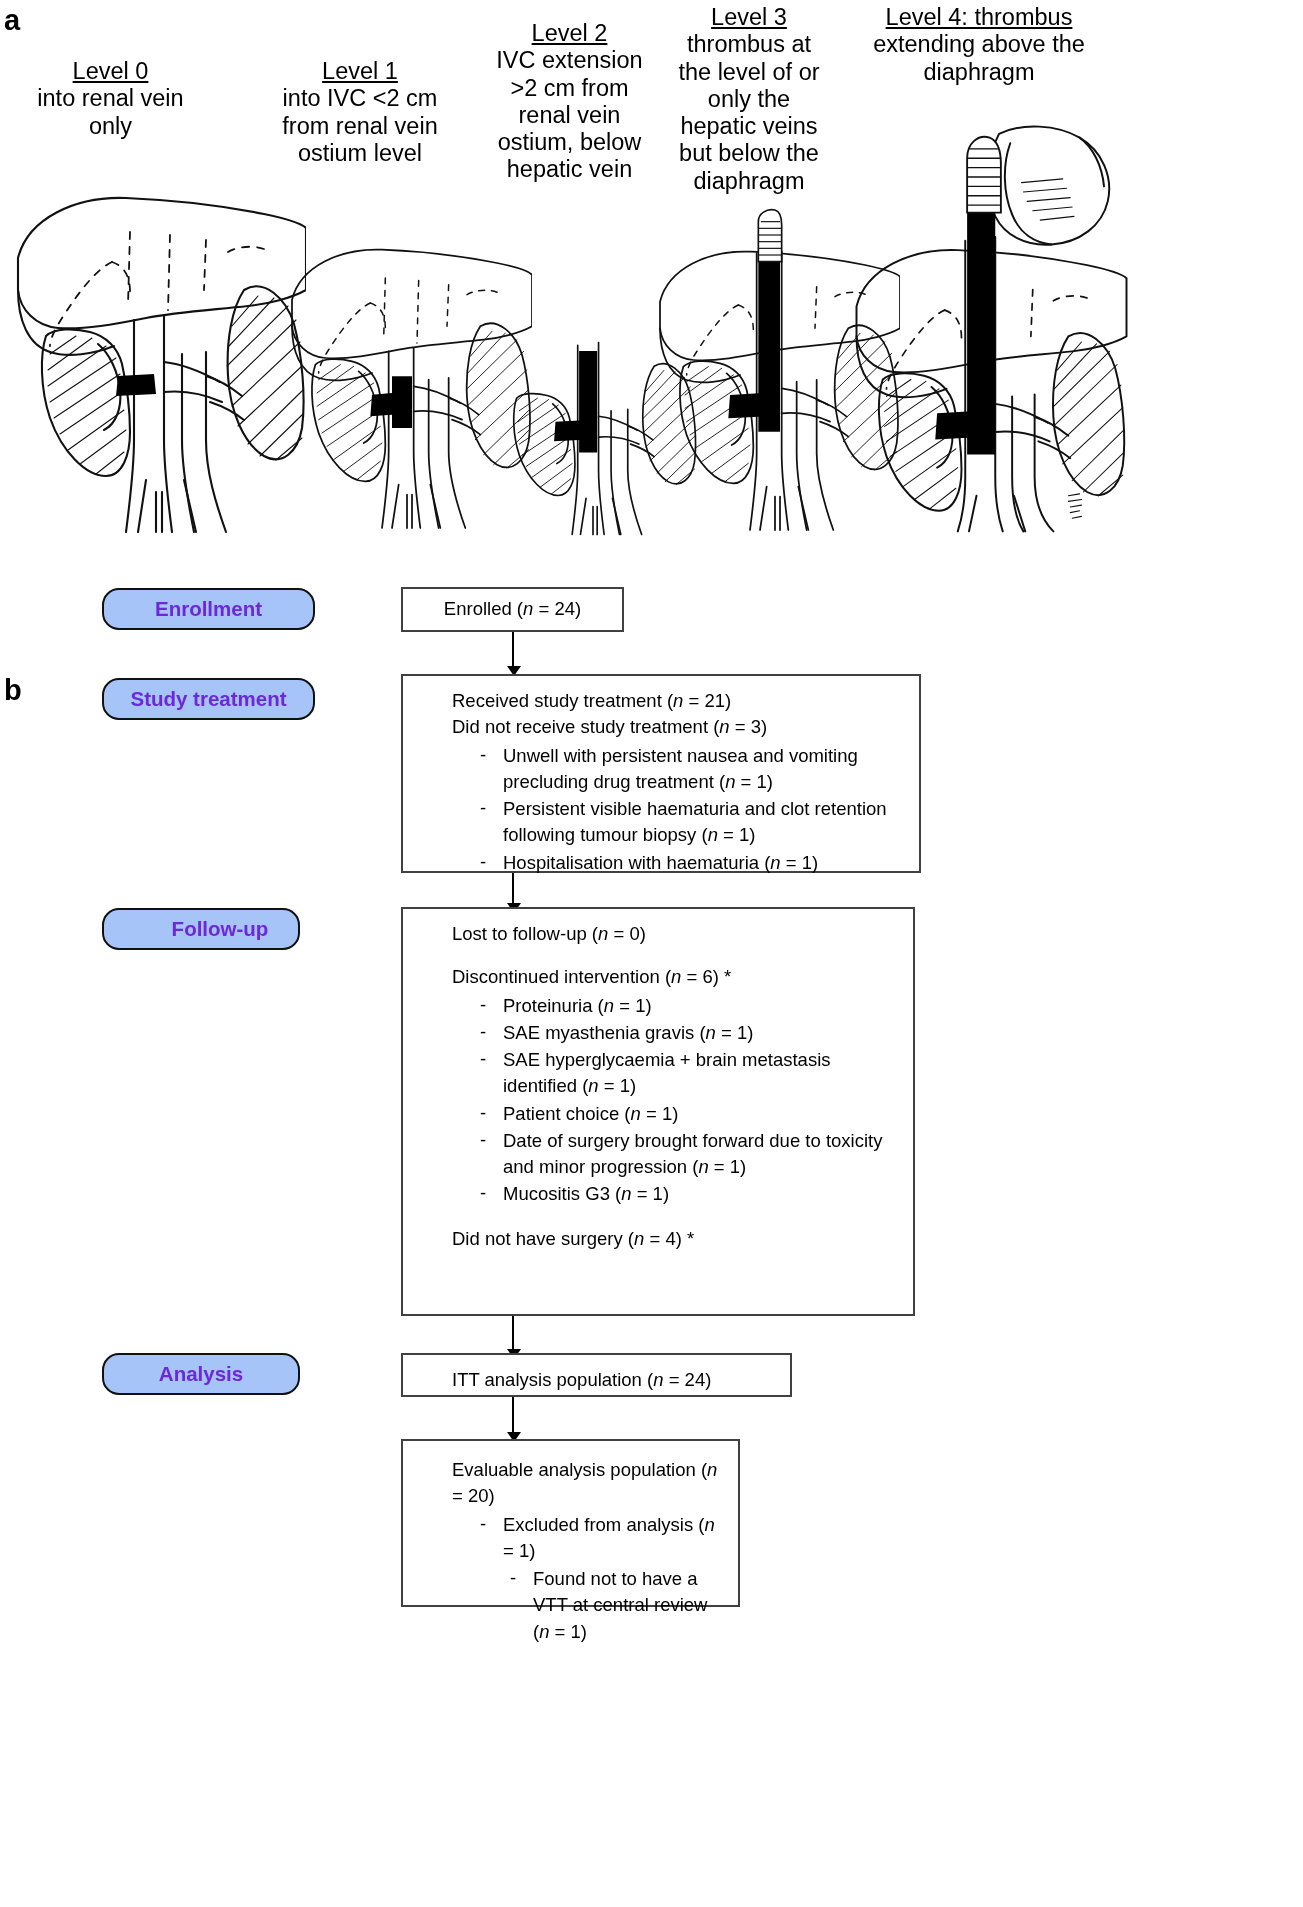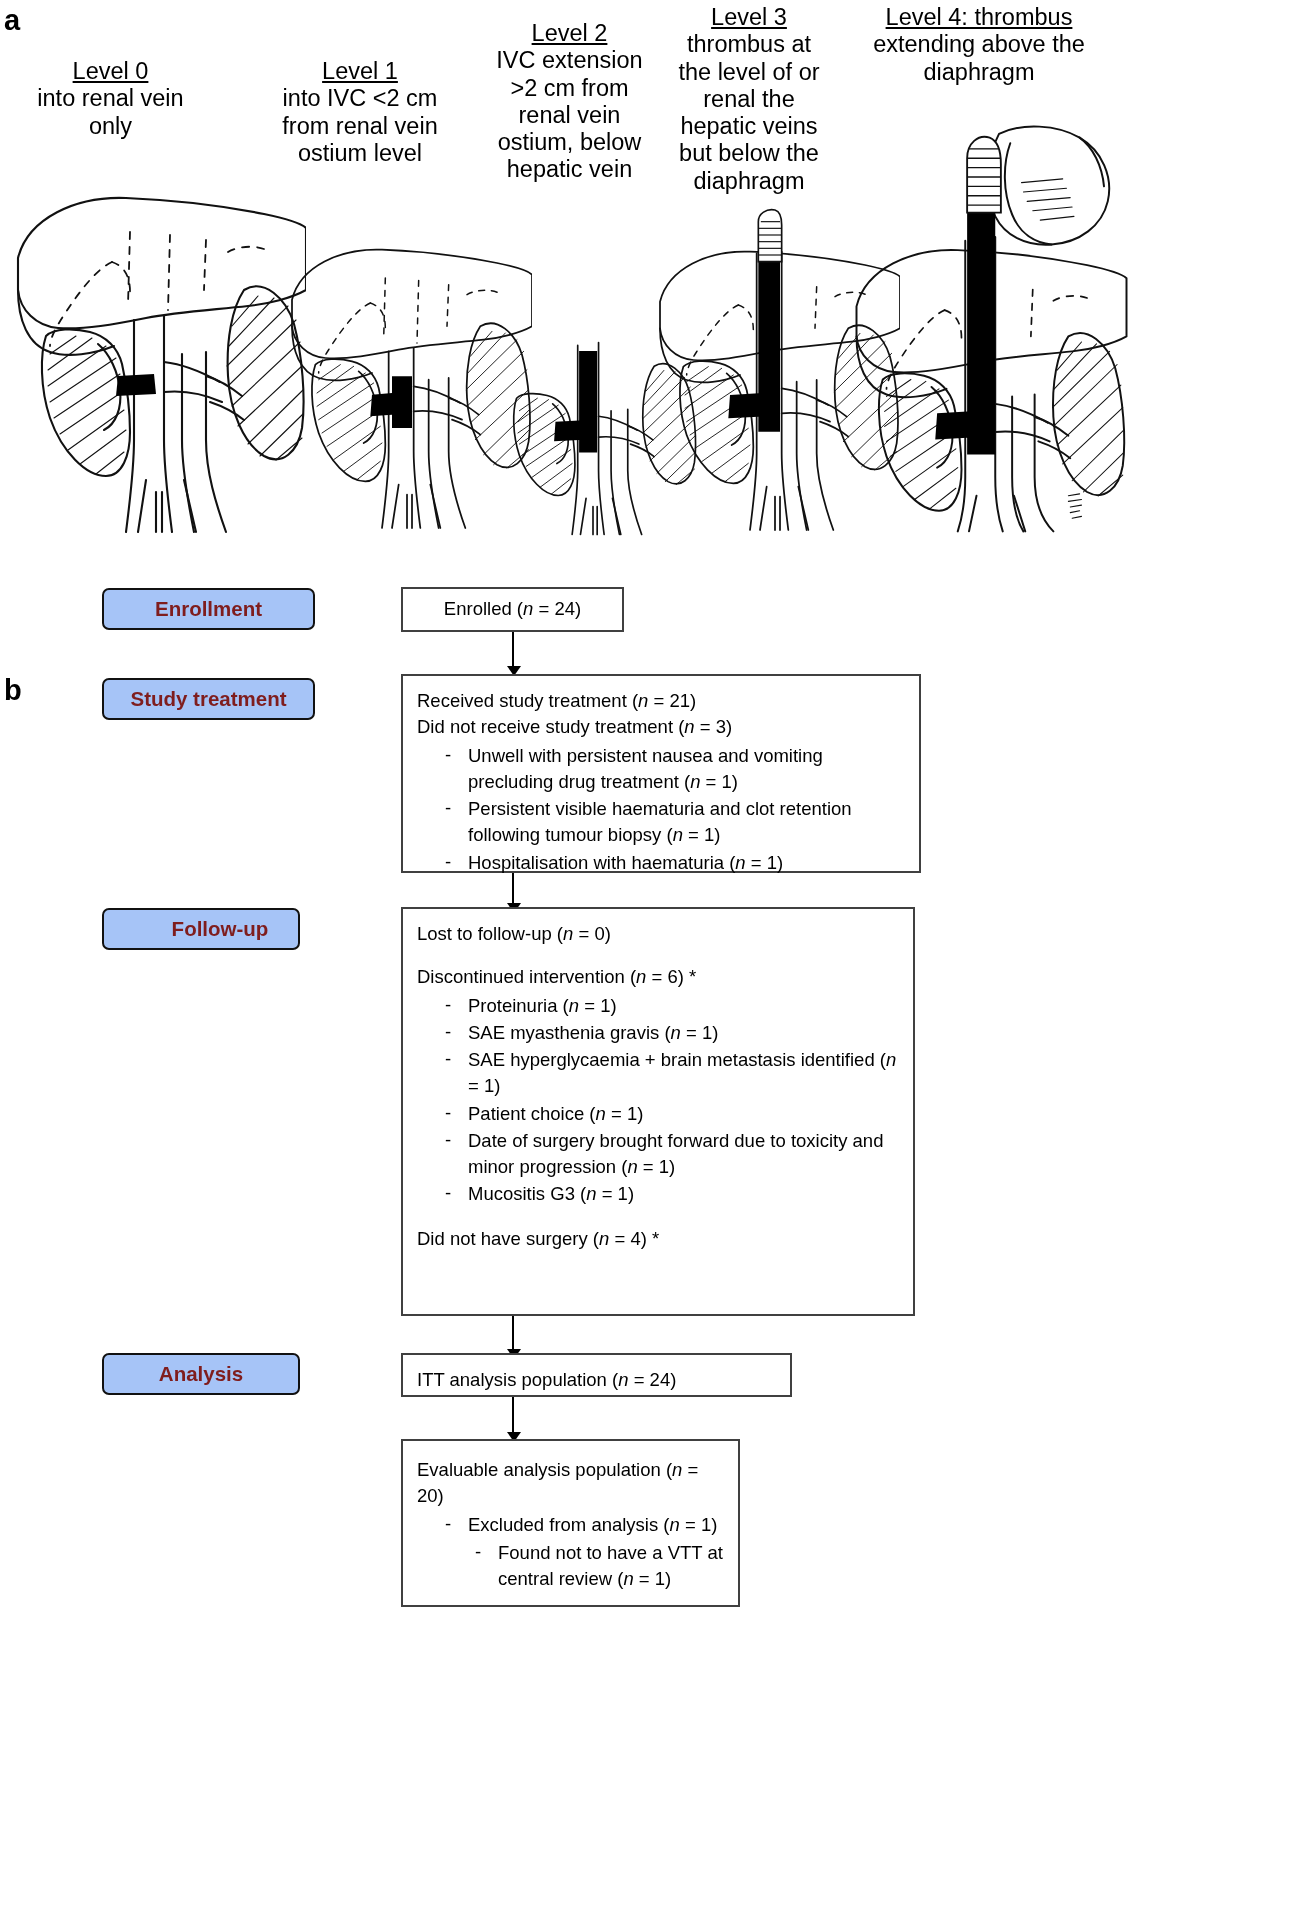--- a/index.html
+++ b/index.html
@@ -50,22 +50,22 @@
   
   #panel-b {
     position: absolute;
     left: 0; top: 560px;
     width: 1303px; height: 1347px;
   }
   .stage-badge {
     position: absolute;
     background: #a6c4f7;
     border: 2.5px solid #111;
-    border-radius: 7px;
-    color: #7f1d1d;
+    border-radius: 17px;
+    color: #6d28d9;
     font-weight: bold;
     font-size: 20.5px;
     display: flex;
     align-items: center;
     justify-content: center;
     box-sizing: border-box;
     text-align: center;
   }
   .flow-box {
     position: absolute;
@@ -75,20 +75,21 @@
     font-size: 18.5px;
     line-height: 1.42;
   }
   .flow-box.centered {
     display: flex;
     align-items: center;
     justify-content: center;
   }
   .flow-box .bodytext {
     padding: 12px 14px 10px 14px;
+    margin-left: 35px;
   }
   .line0 { margin: 0; }
   .blank-line { height: 17px; }
   ul.dashlist {
     list-style: none;
     margin: 2px 0 0 0;
     padding: 0 0 0 26px;
   }
   ul.dashlist.deep { padding-left: 56px; }
   ul.dashlist > li {
@@ -144,21 +145,21 @@
     <div>&gt;2 cm from</div>
     <div>renal vein</div>
     <div>ostium, below</div>
     <div>hepatic vein</div>
   </div>
 
   <div class="level-caption" style="left:660px; top:4px; width:178px;">
     <div class="lv-title">Level 3</div>
     <div>thrombus at</div>
     <div>the level of or</div>
-    <div>renal the</div>
+    <div>only the</div>
     <div>hepatic veins</div>
     <div>but below the</div>
     <div>diaphragm</div>
   </div>
 
   <div class="level-caption" style="left:845px; top:4px; width:268px;">
     <div>
       <span class="lv-title">Level 4: thrombus</span>
     </div>
     <div>extending above the</div>

